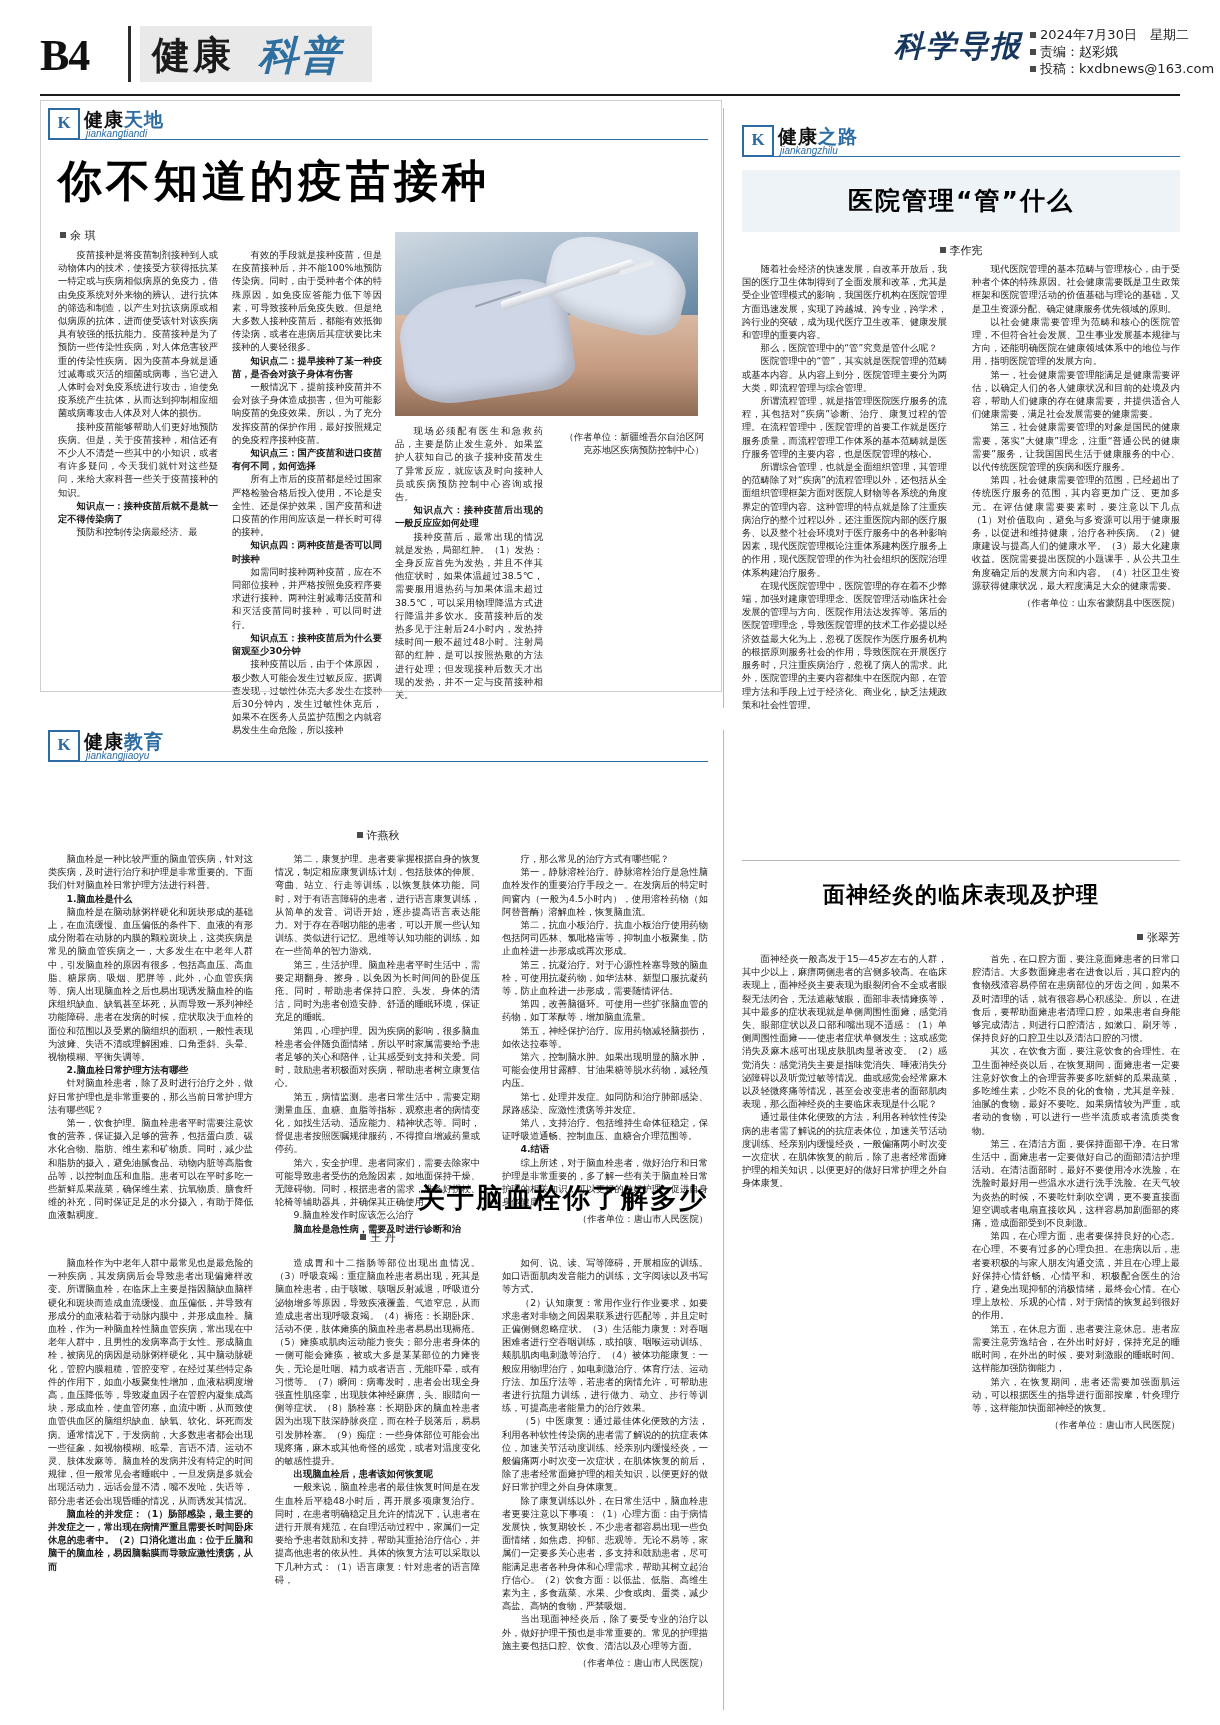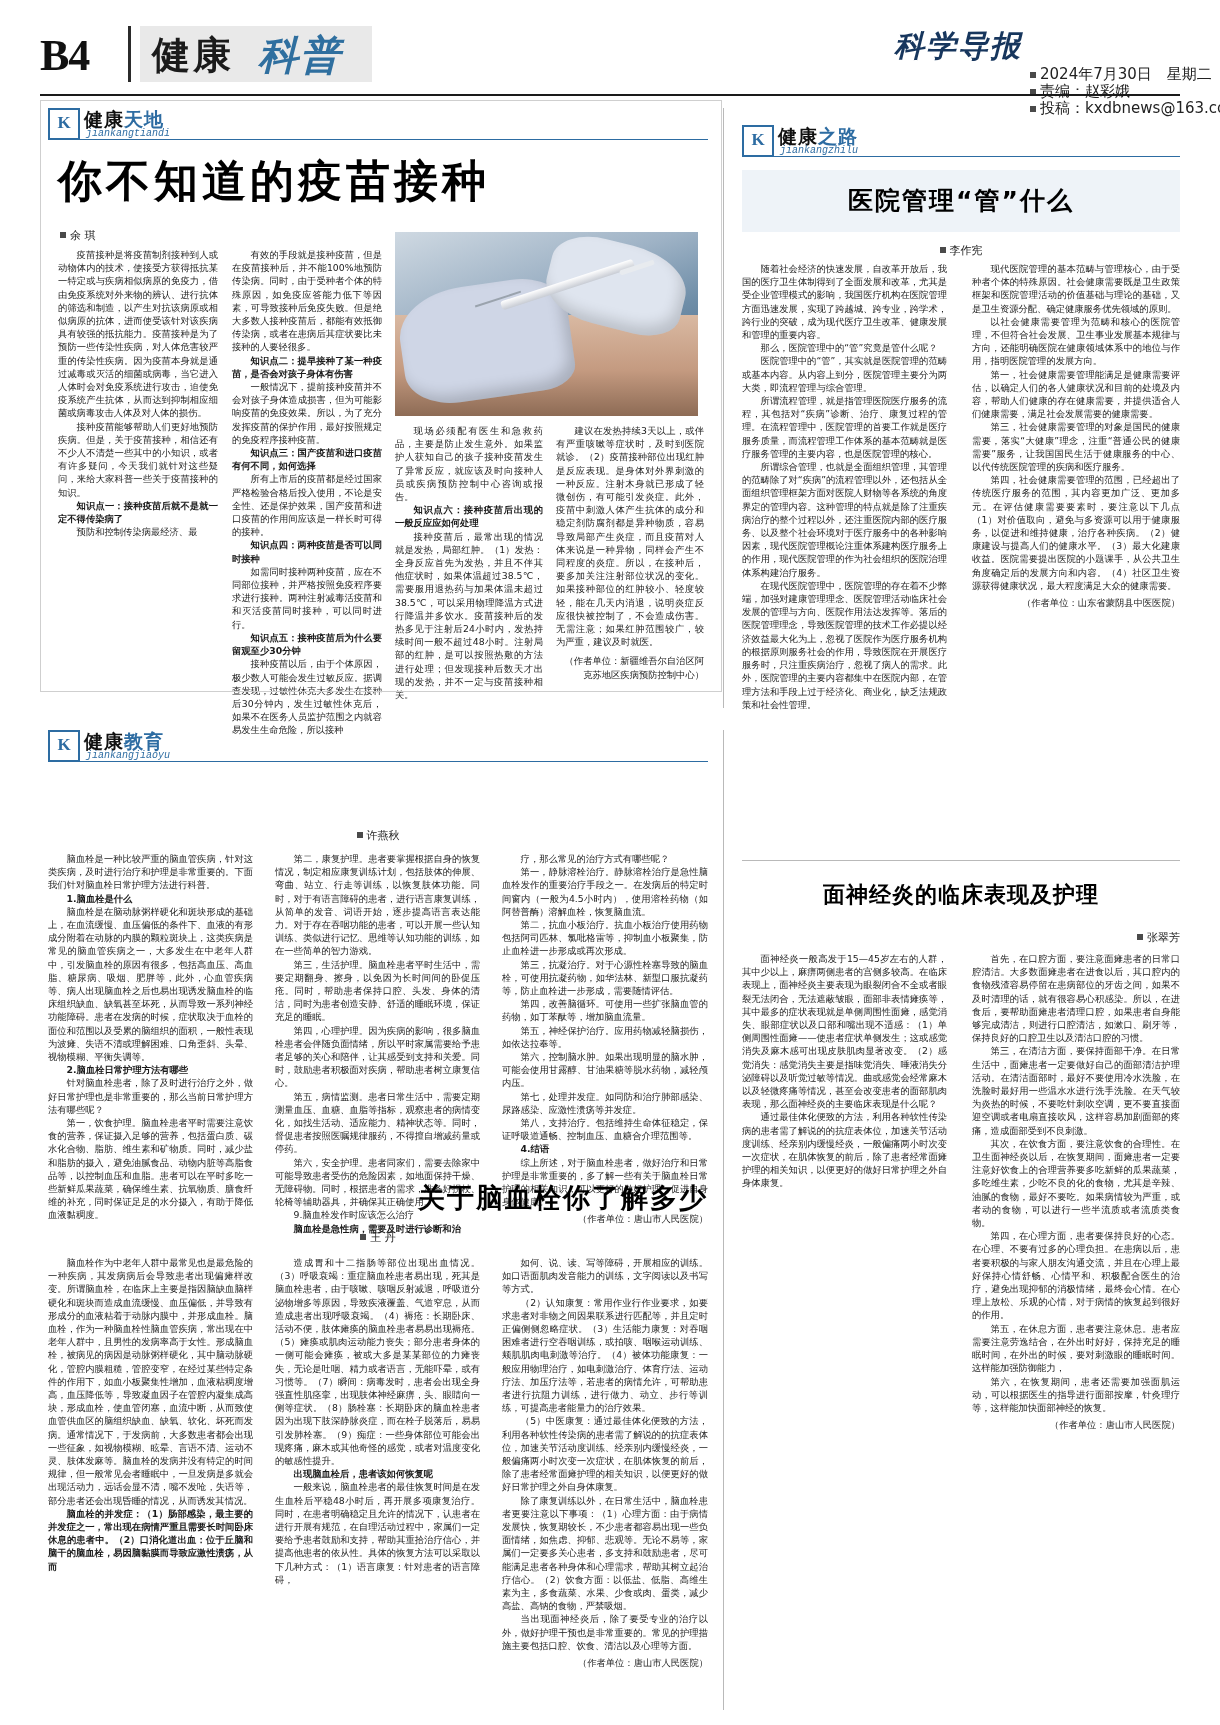--- a/index.html
+++ b/index.html
@@ -33,39 +33,39 @@
   .mh-title2{
     position:absolute;left:218px;top:6px;
     font-size:40px;font-weight:bold;letter-spacing:2px;color:#2f6f9f;
     font-family:"Liberation Serif",serif;font-style:italic;
   }
   .mh-paper{
     position:absolute;right:158px;top:4px;
     font-size:30px;font-weight:bold;color:#17365d;letter-spacing:2px;
     font-family:"Liberation Serif",serif;font-style:italic;
   }
-  .mh-meta{position:absolute;right:0;top:4px;width:150px;font-size:15px;line-height:17px;color:#222;font-family:"DejaVu Sans",sans-serif;margin-top:40px;}
+  .mh-meta{position:absolute;right:0;top:4px;width:150px;font-size:13px;line-height:17px;color:#222;font-family:"DejaVu Sans",sans-serif;}
   .mh-meta div{white-space:nowrap;}
   .sq{display:inline-block;width:6px;height:6px;background:#4a4a4a;margin-right:4px;vertical-align:1px;}
   .mh-rule{position:absolute;left:0;top:72px;width:1140px;height:2px;background:#1a1a1a;}
 
   
   .colrule{position:absolute;background:#b9b9b9;width:1px;}
 
   
   .sec-head{position:absolute;height:34px;}
   .sec-k{
     position:absolute;left:0;top:0;width:28px;height:28px;
     border:2px solid #2d6ca2;color:#2d6ca2;font-weight:bold;
     font-size:17px;text-align:center;line-height:26px;
     font-family:"Liberation Serif",serif;
   }
   .sec-cn{position:absolute;left:36px;top:-1px;font-size:19px;font-weight:bold;color:#111;letter-spacing:1px;font-family:"DejaVu Sans",sans-serif;}
   .sec-cn .blue{color:#2d6ca2;}
-  .sec-py{position:absolute;left:38px;top:20px;font-size:10px;color:#2d6ca2;font-style:italic;font-family:Liberation Mono, monospace;text-align:right;}
+  .sec-py{position:absolute;left:38px;top:20px;font-size:10px;color:#2d6ca2;font-style:italic;font-family:Liberation Sans, sans-serif;text-align:right;}
   .sec-line{position:absolute;left:0;top:31px;height:1px;background:#2d6ca2;}
 
   h1.artitle{
     position:absolute;margin:0;
     font-family:"DejaVu Sans","Liberation Sans",sans-serif;
     font-weight:bold;color:#000;
   }
   .byline{position:absolute;font-size:11px;color:#222;font-family:"DejaVu Sans",sans-serif;}
   .byline .sq{vertical-align:1px;}
 
@@ -164,21 +164,20 @@
     <p class="sub">知识点五：接种疫苗后为什么要留观至少30分钟</p>
     <p>接种疫苗以后，由于个体原因，极少数人可能会发生过敏反应。据调查发现，过敏性休克大多发生在接种后30分钟内，发生过敏性休克后，如果不在医务人员监护范围之内就容易发生生命危险，所以接种</p>
   </div>
 
   <div class="bodycol" style="left:395px;top:424px;width:148px;height:250px;">
     <p>现场必须配有医生和急救药品，主要是防止发生意外。如果监护人获知自己的孩子接种疫苗发生了异常反应，就应该及时向接种人员或疾病预防控制中心咨询或报告。</p>
     <p class="sub">知识点六：接种疫苗后出现的一般反应应如何处理</p>
     <p>接种疫苗后，最常出现的情况就是发热，局部红肿。（1）发热：全身反应首先为发热，并且不伴其他症状时，如果体温超过38.5℃，需要服用退热药与加果体温未超过38.5℃，可以采用物理降温方式进行降温并多饮水。疫苗接种后的发热多见于注射后24小时内，发热持续时间一般不超过48小时。注射局部的红肿，是可以按照热敷的方法进行处理；但发现接种后数天才出现的发热，并不一定与疫苗接种相关。</p>
   </div>
   <div class="bodycol" style="left:556px;top:424px;width:148px;height:250px;">
-    <p>建议在发热持续3天以上，或伴有严重咳嗽等症状时，及时到医院就诊。（2）疫苗接种部位出现红肿是反应表现。是身体对外界刺激的一种反应。注射木身就已形成了轻微创伤，有可能引发炎症。此外，疫苗中刺激人体产生抗体的成分和稳定剂防腐剂都是异种物质，容易导致局部产生炎症，而且疫苗对人体来说是一种异物，同样会产生不同程度的炎症。所以，在接种后，要多加关注注射部位状况的变化。如果接种部位的红肿较小、轻度较轻，能在几天内消退，说明炎症反应很快被控制了，不会造成伤害。无需注意；如果红肿范围较广，较为严重，建议及时就医。</p>
     <p class="right" style="margin-top:6px;">（作者单位：新疆维吾尔自治区阿克苏地区疾病预防控制中心）</p>
   </div>
 
   <div class="box-border" style="left:40px;top:100px;width:680px;height:590px;"></div>
 
   <div class="sec-head" style="left:742px;top:125px;width:438px;">
     <div class="sec-k">K</div>
     <div class="sec-cn"><span>健康</span><span class="blue">之路</span></div>
     <div class="sec-py">jiankangzhilu</div>
     <div class="sec-line" style="width:438px;"></div>
@@ -210,22 +209,22 @@
 
   <h2 class="subtitle" style="left:742px;top:880px;width:438px;text-align:center;font-size:22px;letter-spacing:1px;">面神经炎的临床表现及护理</h2>
   <div class="byline" style="left:742px;top:930px;width:438px;text-align:right;"><span class="sq"></span><span>张翠芳</span></div>
 
   <div class="bodycol" style="left:742px;top:952px;width:205px;height:740px;">
     <p>面神经炎一般高发于15—45岁左右的人群，其中少以上，麻痹两侧患者的宫侧多较高。在临床表现上，面神经炎主要表现为眼裂闭合不全或者眼裂无法闭合，无法遮蔽皱眼，面部非表情瘫痪等，其中最多的症状表现就是单侧周围性面瘫，感觉消失、眼部症状以及口部和嘴出现不适感：（1）单侧周围性面瘫——使患者症状单侧发生；这或感觉消失及麻木感可出现皮肤肌肉显著改变。（2）感觉消失：感觉消失主要是指味觉消失、唾液消失分泌障碍以及听觉过敏等情况。曲或感觉会经常麻木以及轻微疼痛等情况，甚至会改变患者的面部肌肉表现，那么面神经炎的主要临床表现是什么呢？</p>
     <p>通过最佳体化便致的方法，利用各种软性传染病的患者需了解说的的抗症表体位，加速关节活动度训练、经亲别内缓慢经炎，一般偏痛两小时次变一次症状，在肌体恢复的前后，除了患者经常面瘫护理的相关知识，以便更好的做好日常护理之外自身体康复。</p>
   </div>
   <div class="bodycol" style="left:972px;top:952px;width:208px;height:740px;">
     <p>首先，在口腔方面，要注意面瘫患者的日常口腔清洁。大多数面瘫患者在进食以后，其口腔内的食物残渣容易停留在患病部位的牙齿之间，如果不及时清理的话，就有很容易心积感染。所以，在进食后，要帮助面瘫患者清理口腔，如果患者自身能够完成清洁，则进行口腔清洁，如漱口、刷牙等，保持良好的口腔卫生以及清洁口腔的习惯。</p>
+    <p>其次，在饮食方面，要注意饮食的合理性。在卫生面神经炎以后，在恢复期间，面瘫患者一定要注意好饮食上的合理营养要多吃新鲜的瓜果蔬菜，多吃维生素，少吃不良的化的食物，尤其是辛辣、油腻的食物，最好不要吃。如果病情较为严重，或者动的食物，可以进行一些半流质或者流质类食物。</p>
     <p>第三，在清洁方面，要保持面部干净。在日常生活中，面瘫患者一定要做好自己的面部清洁护理活动。在清洁面部时，最好不要使用冷水洗脸，在洗脸时最好用一些温水水进行洗手洗脸。在天气较为炎热的时候，不要吃针刺吹空调，更不要直接面迎空调或者电扇直接吹风，这样容易加剧面部的疼痛，造成面部受到不良刺激。</p>
-    <p>其次，在饮食方面，要注意饮食的合理性。在卫生面神经炎以后，在恢复期间，面瘫患者一定要注意好饮食上的合理营养要多吃新鲜的瓜果蔬菜，多吃维生素，少吃不良的化的食物，尤其是辛辣、油腻的食物，最好不要吃。如果病情较为严重，或者动的食物，可以进行一些半流质或者流质类食物。</p>
     <p>第四，在心理方面，患者要保持良好的心态。在心理、不要有过多的心理负担。在患病以后，患者要积极的与家人朋友沟通交流，并且在心理上最好保持心情舒畅、心情平和、积极配合医生的治疗，避免出现抑郁的消极情绪，最终会心情。在心理上放松、乐观的心情，对于病情的恢复起到很好的作用。</p>
     <p>第五，在休息方面，患者要注意休息。患者应需要注意劳逸结合，在外出时好好，保持充足的睡眠时间，在外出的时候，要对刺激眼的睡眠时间。这样能加强防御能力，</p>
     <p>第六，在恢复期间，患者还需要加强面肌运动，可以根据医生的指导进行面部按摩，针灸理疗等，这样能加快面部神经的恢复。</p>
     <p class="right" style="margin-top:4px;">（作者单位：唐山市人民医院）</p>
   </div>
 
   <div class="sec-head" style="left:48px;top:730px;width:660px;">
     <div class="sec-k">K</div>
     <div class="sec-cn"><span>健康</span><span class="blue">教育</span></div>
     <div class="sec-py">jiankangjiaoyu</div>

